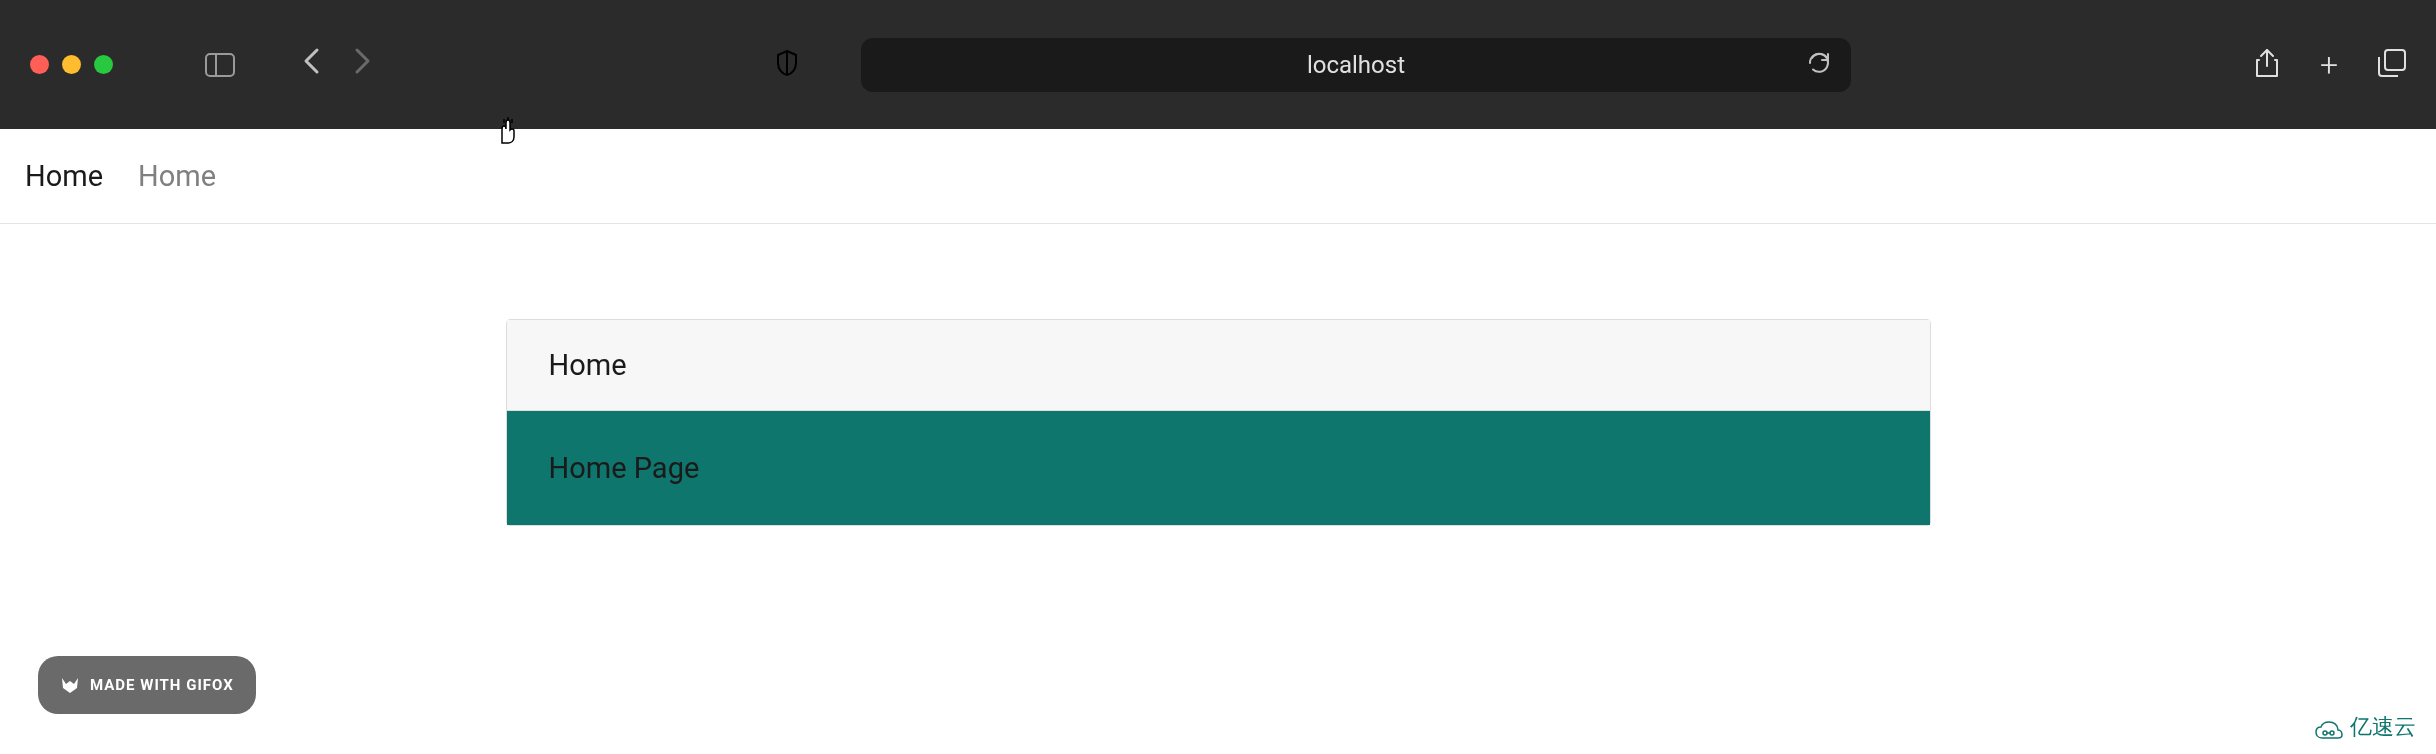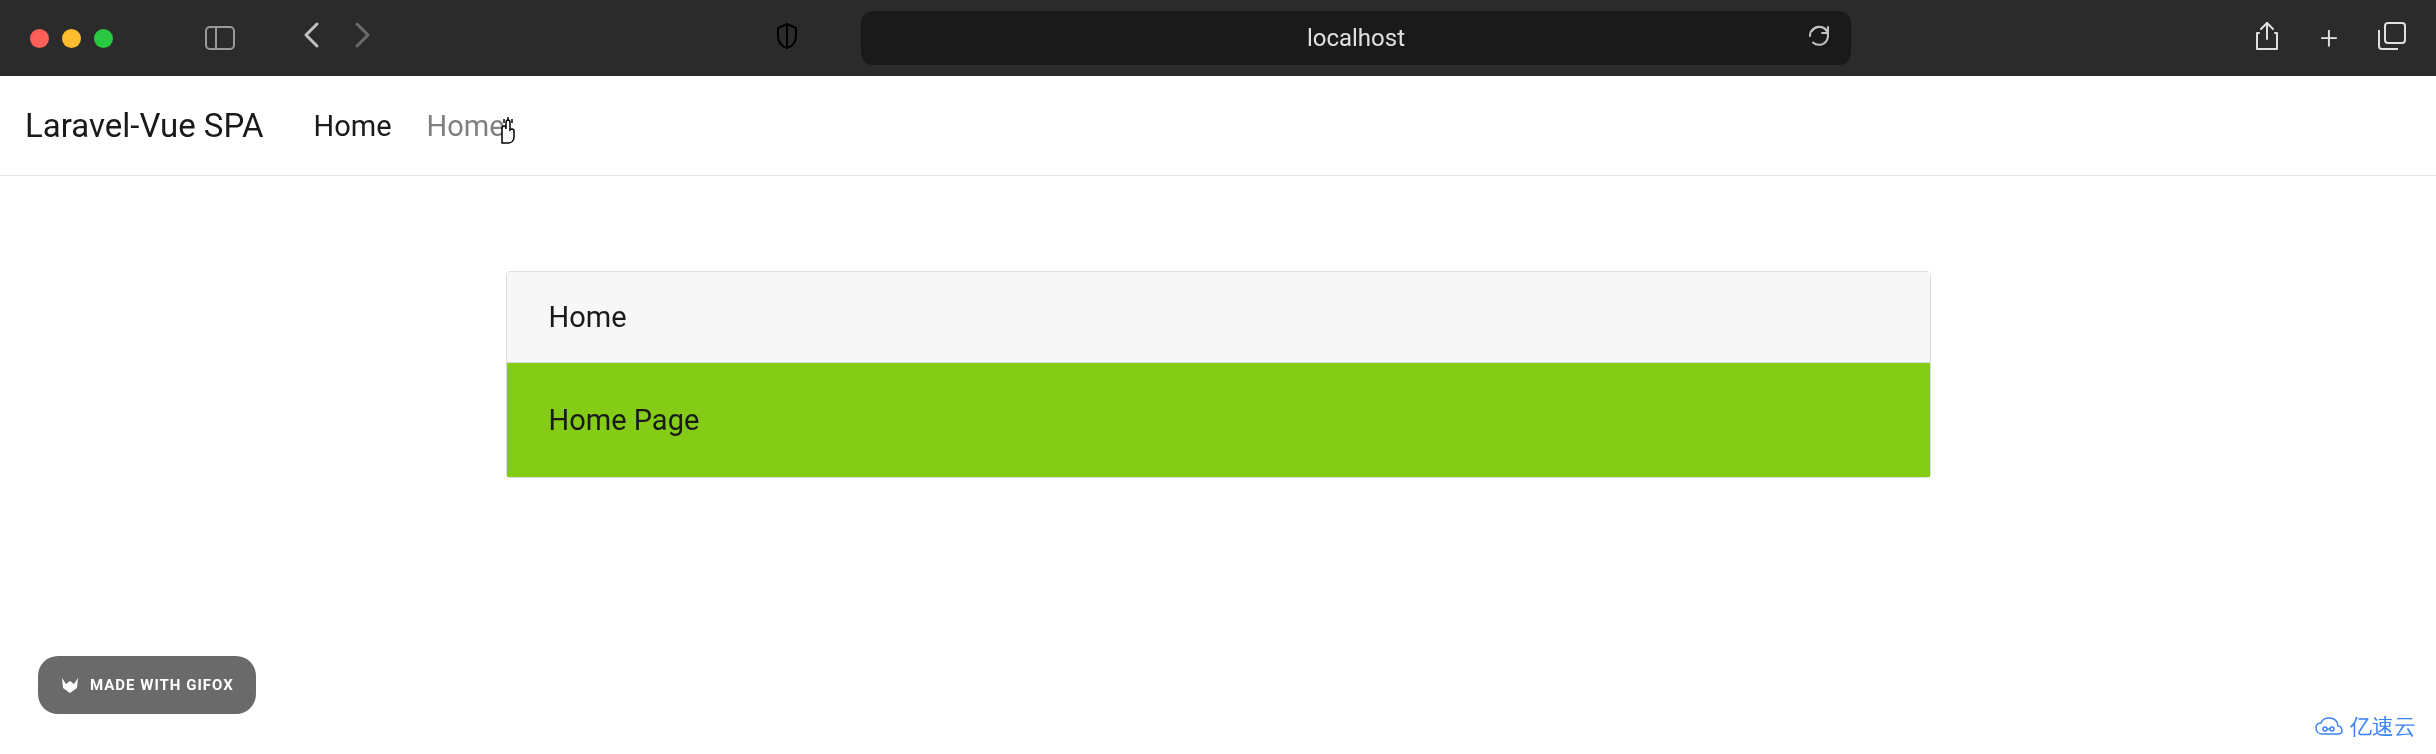--- a/index.html
+++ b/index.html
@@ -13,21 +13,21 @@
       background: #fff;
       width: 2436px;
       height: 754px;
       overflow: hidden;
       position: relative;
     }
 
     
     .browser-chrome {
       background: #2b2b2b;
-      height: 76px;
+      height: 129px;
       display: flex;
       align-items: center;
       padding: 0 30px;
       gap: 42px;
     }
 
     .traffic-lights {
       display: flex;
       gap: 13px;
       align-items: center;
@@ -153,21 +153,21 @@
 
     .card-header {
       background: #f7f7f7;
       padding: 28px 42px;
       border-bottom: 1px solid #ddd;
       font-size: 29px;
       color: #1a1a1a;
     }
 
     .card-body {
-      background: #84cc16;
+      background: #0f766e;
       padding: 40px 42px;
       font-size: 29px;
       color: #1a1a1a;
     }
 
     
     .gifox-badge {
       position: absolute;
       left: 38px;
       bottom: 40px;
@@ -181,24 +181,24 @@
       display: flex;
       align-items: center;
       gap: 10px;
     }
 
     
     .watermark {
       position: absolute;
       right: 20px;
       bottom: 12px;
-      color: #3b82f6;
+      color: #0f766e;
       font-size: 22px;
       display: flex;
-      align-items: center;
+      align-items: flex-end;
       gap: 6px;
     }
 
     .cursor-pointer {
       position: absolute;
       left: 494px;
       top: 117px;
       font-size: 22px;
       pointer-events: none;
     }
@@ -263,21 +263,20 @@
     <div>
       <svg width="28" height="28" viewBox="0 0 28 28" fill="none" stroke="currentColor" stroke-width="2">
         <rect x="7" y="1" width="20" height="20" rx="3"></rect>
         <path d="M1 8 L1 24 C1 26 2 27 4 27 L20 27"></path>
       </svg>
     </div>
   </div>
 </div>
 
 <div class="navbar">
-  <div class="brand">Laravel-Vue SPA</div>
   <div class="nav-links">
     <div class="nav-link">Home</div>
     <div class="nav-link inactive">Home</div>
   </div>
 </div>
 
 <div class="content-wrap">
   <div class="card">
     <div class="card-header">Home</div>
     <div class="card-body">Home Page</div>

